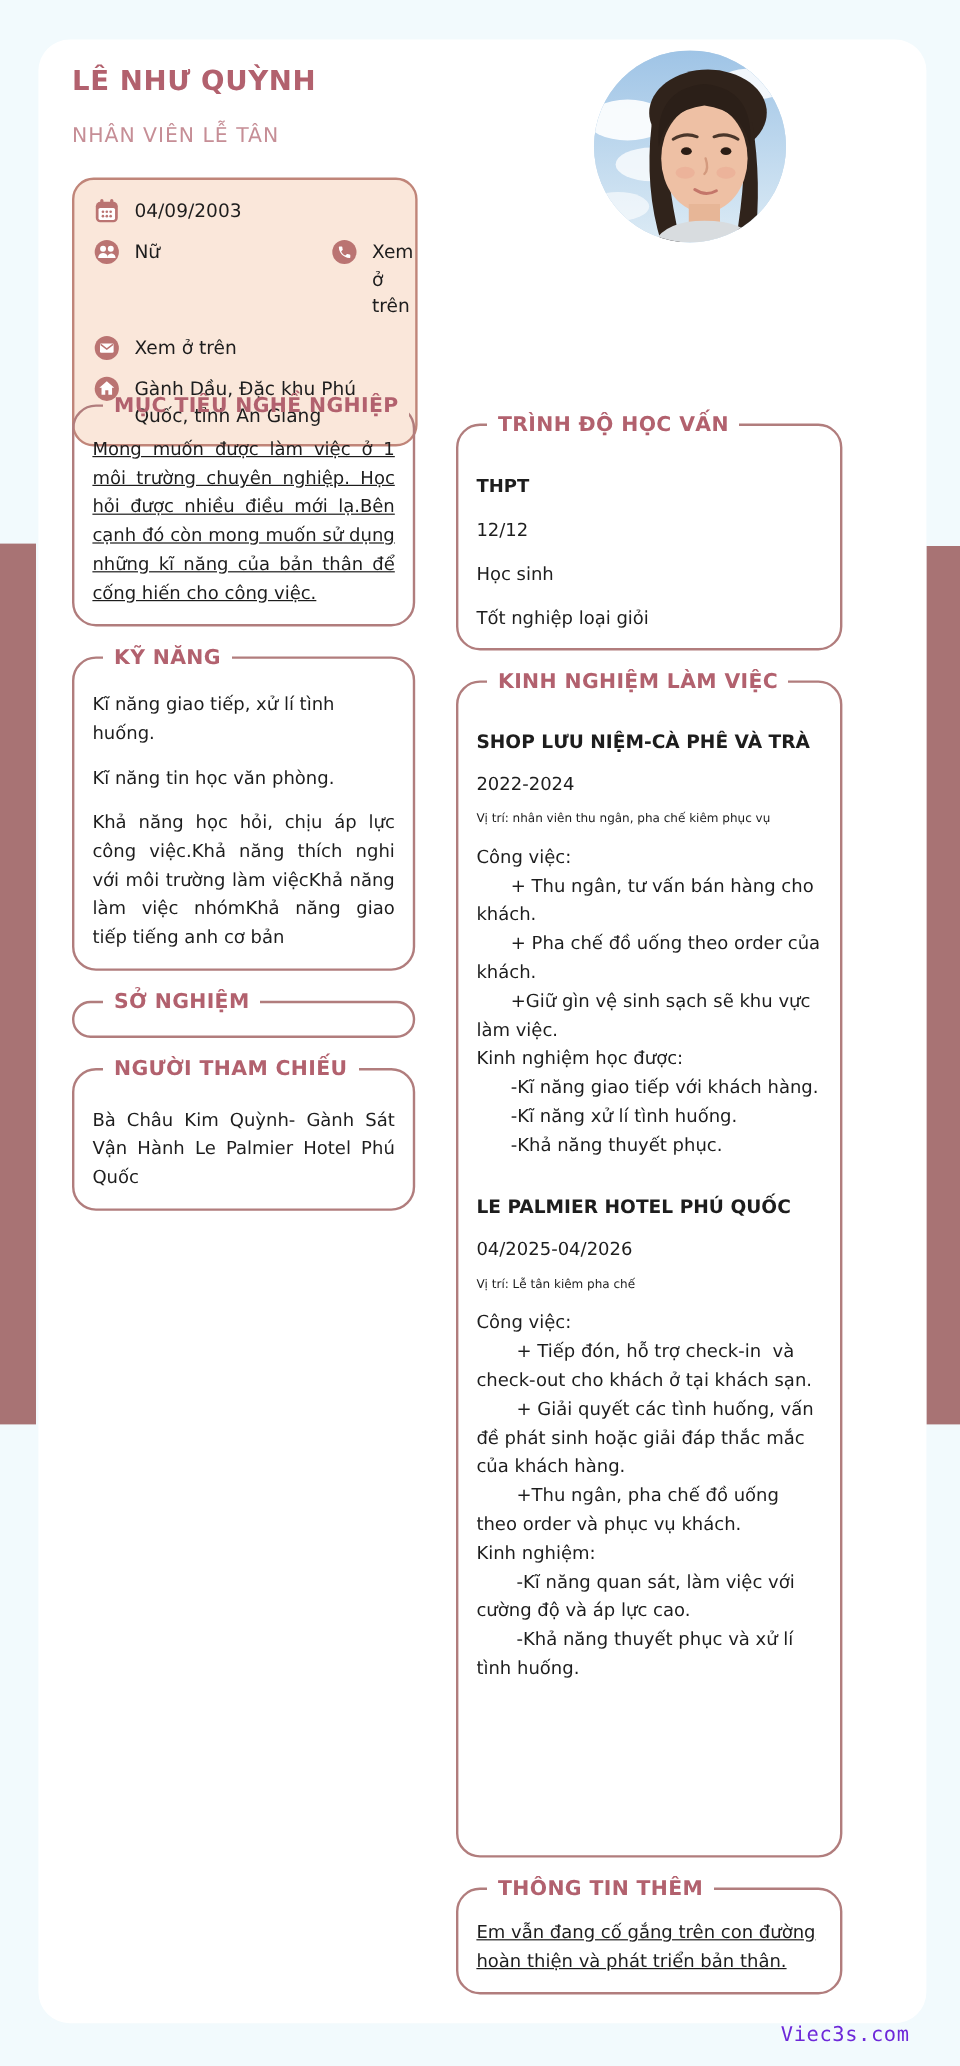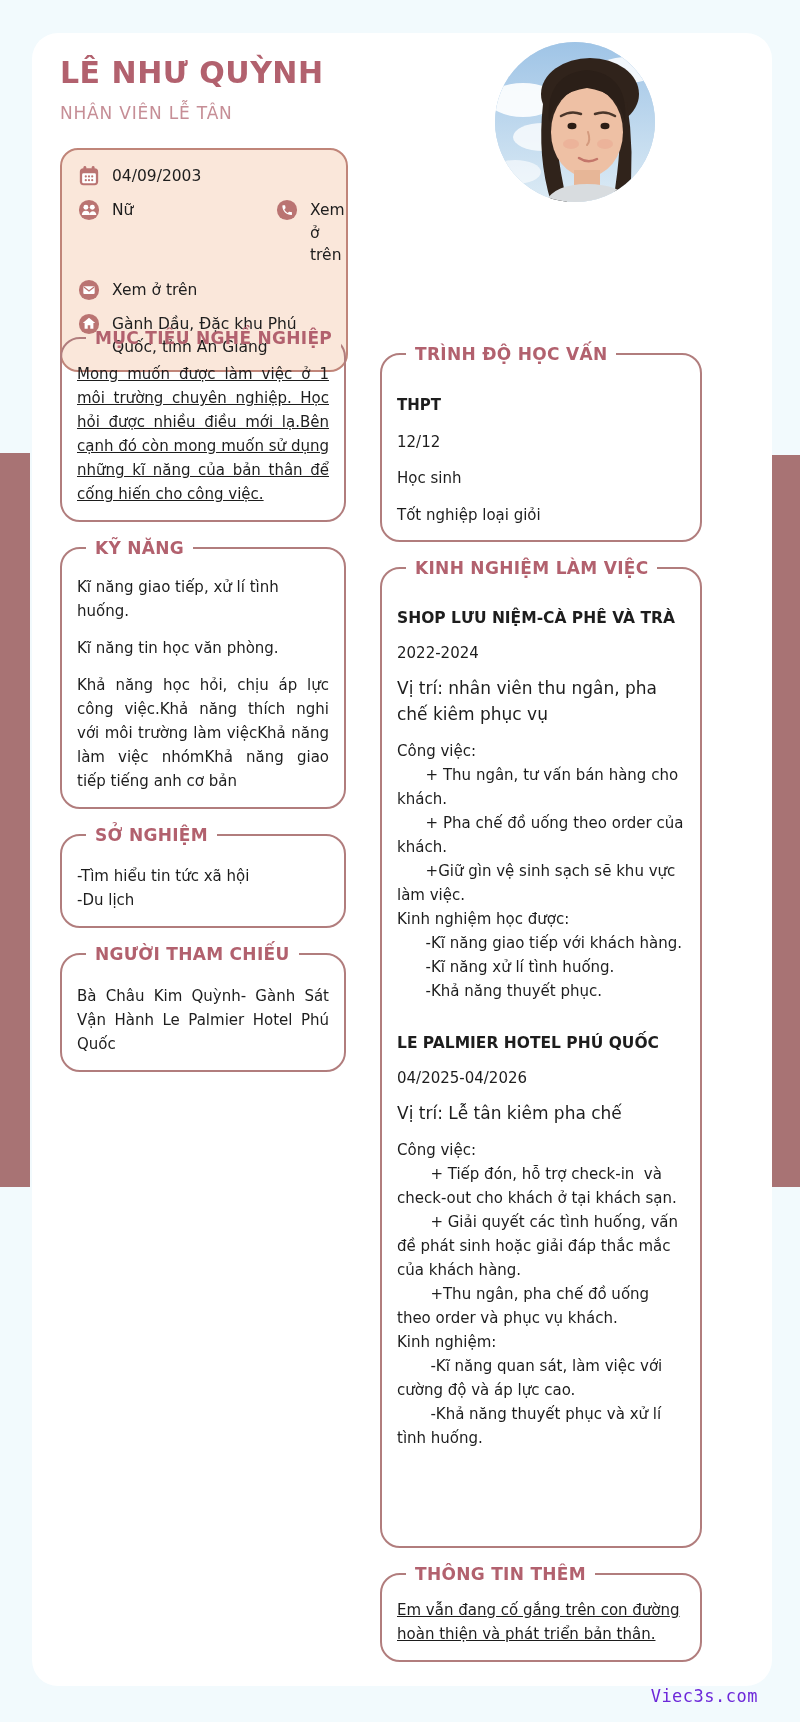--- a/index.html
+++ b/index.html
@@ -18,21 +18,21 @@
   .card{
     position:absolute;left:32px;right:28px;top:33px;bottom:36px;
     background:var(--card-bg);border-radius:26px;
   }
   .side-bar{position:absolute;background:var(--bar);}
   .side-bar.left{left:0;top:453px;width:30px;height:734px;}
   .side-bar.right{right:0;top:455px;width:28px;height:732px;}
 
   .name{
     position:absolute;left:28px;top:22px;
-    font-size:30px;font-weight:700;letter-spacing:.5px;color:var(--accent);
+    font-size:23px;font-weight:700;letter-spacing:.5px;color:var(--accent);
   }
   .jobtitle{
     position:absolute;left:28px;top:70px;
     font-size:17px;letter-spacing:.8px;color:var(--subtitle);font-weight:500;
   }
   .photo{
     position:absolute;left:463px;top:9px;width:160px;height:160px;
     border-radius:50%;overflow:hidden;background:#bcd4e8;
   }
   .photo svg{display:block;width:100%;height:100%;}
@@ -69,21 +69,21 @@
   .skill-item:first-child{margin-top:24px;}
   .hobby-list{margin-top:15px;}
   .edu-line{margin:14px 0 0;font-size:15px;line-height:1.5;}
   .edu-line.first{margin-top:26px;}
   .bold{font-weight:700;}
   #exp-box{min-height:990px;}
   .job{margin-top:26px;}
   .job+.job{margin-top:30px;}
   .company{font-size:15.5px;font-weight:700;line-height:1.4;margin:0;}
   .period{margin:14px 0 0;font-size:15px;}
-  .position{margin:13px 0 0;font-size:17px;line-height:1.55;}
+  .position{margin:13px 0 0;font-size:10px;line-height:1.55;}
   .details{margin:12px 0 0;font-size:15px;line-height:1.6;white-space:pre-wrap;}
   .watermark{
     position:absolute;right:42px;top:1686px;
     font-family:"DejaVu Sans Mono","Liberation Mono",monospace;
     font-size:17px;color:#6d28d9;letter-spacing:.5px;
   }
 </style>
 </head>
 <body>
 
@@ -197,24 +197,20 @@
 
     <fieldset class="section">
       <legend>KỸ NĂNG</legend>
       <p class="body-text skill-item">Kĩ năng giao tiếp, xử lí tình huống.</p>
       <p class="body-text skill-item">Kĩ năng tin học văn phòng.</p>
       <p class="body-text skill-item just">Khả năng học hỏi, chịu áp lực công việc.Khả năng thích nghi với môi trường làm việcKhả năng làm việc nhómKhả năng giao tiếp tiếng anh cơ bản</p>
     </fieldset>
 
     <fieldset class="section">
       <legend>SỞ NGHIỆM</legend>
-      <div class="hobby-list">
-        <p class="body-text">-Tìm hiểu tin tức xã hội</p>
-        <p class="body-text">-Du lịch</p>
-      </div>
     </fieldset>
 
     <fieldset class="section">
       <legend>NGƯỜI THAM CHIẾU</legend>
       <p class="body-text just mt16">Bà Châu Kim Quỳnh- Gành Sát Vận Hành Le Palmier Hotel Phú Quốc</p>
     </fieldset>
 
   </div>
 
   <div class="col col-right">

